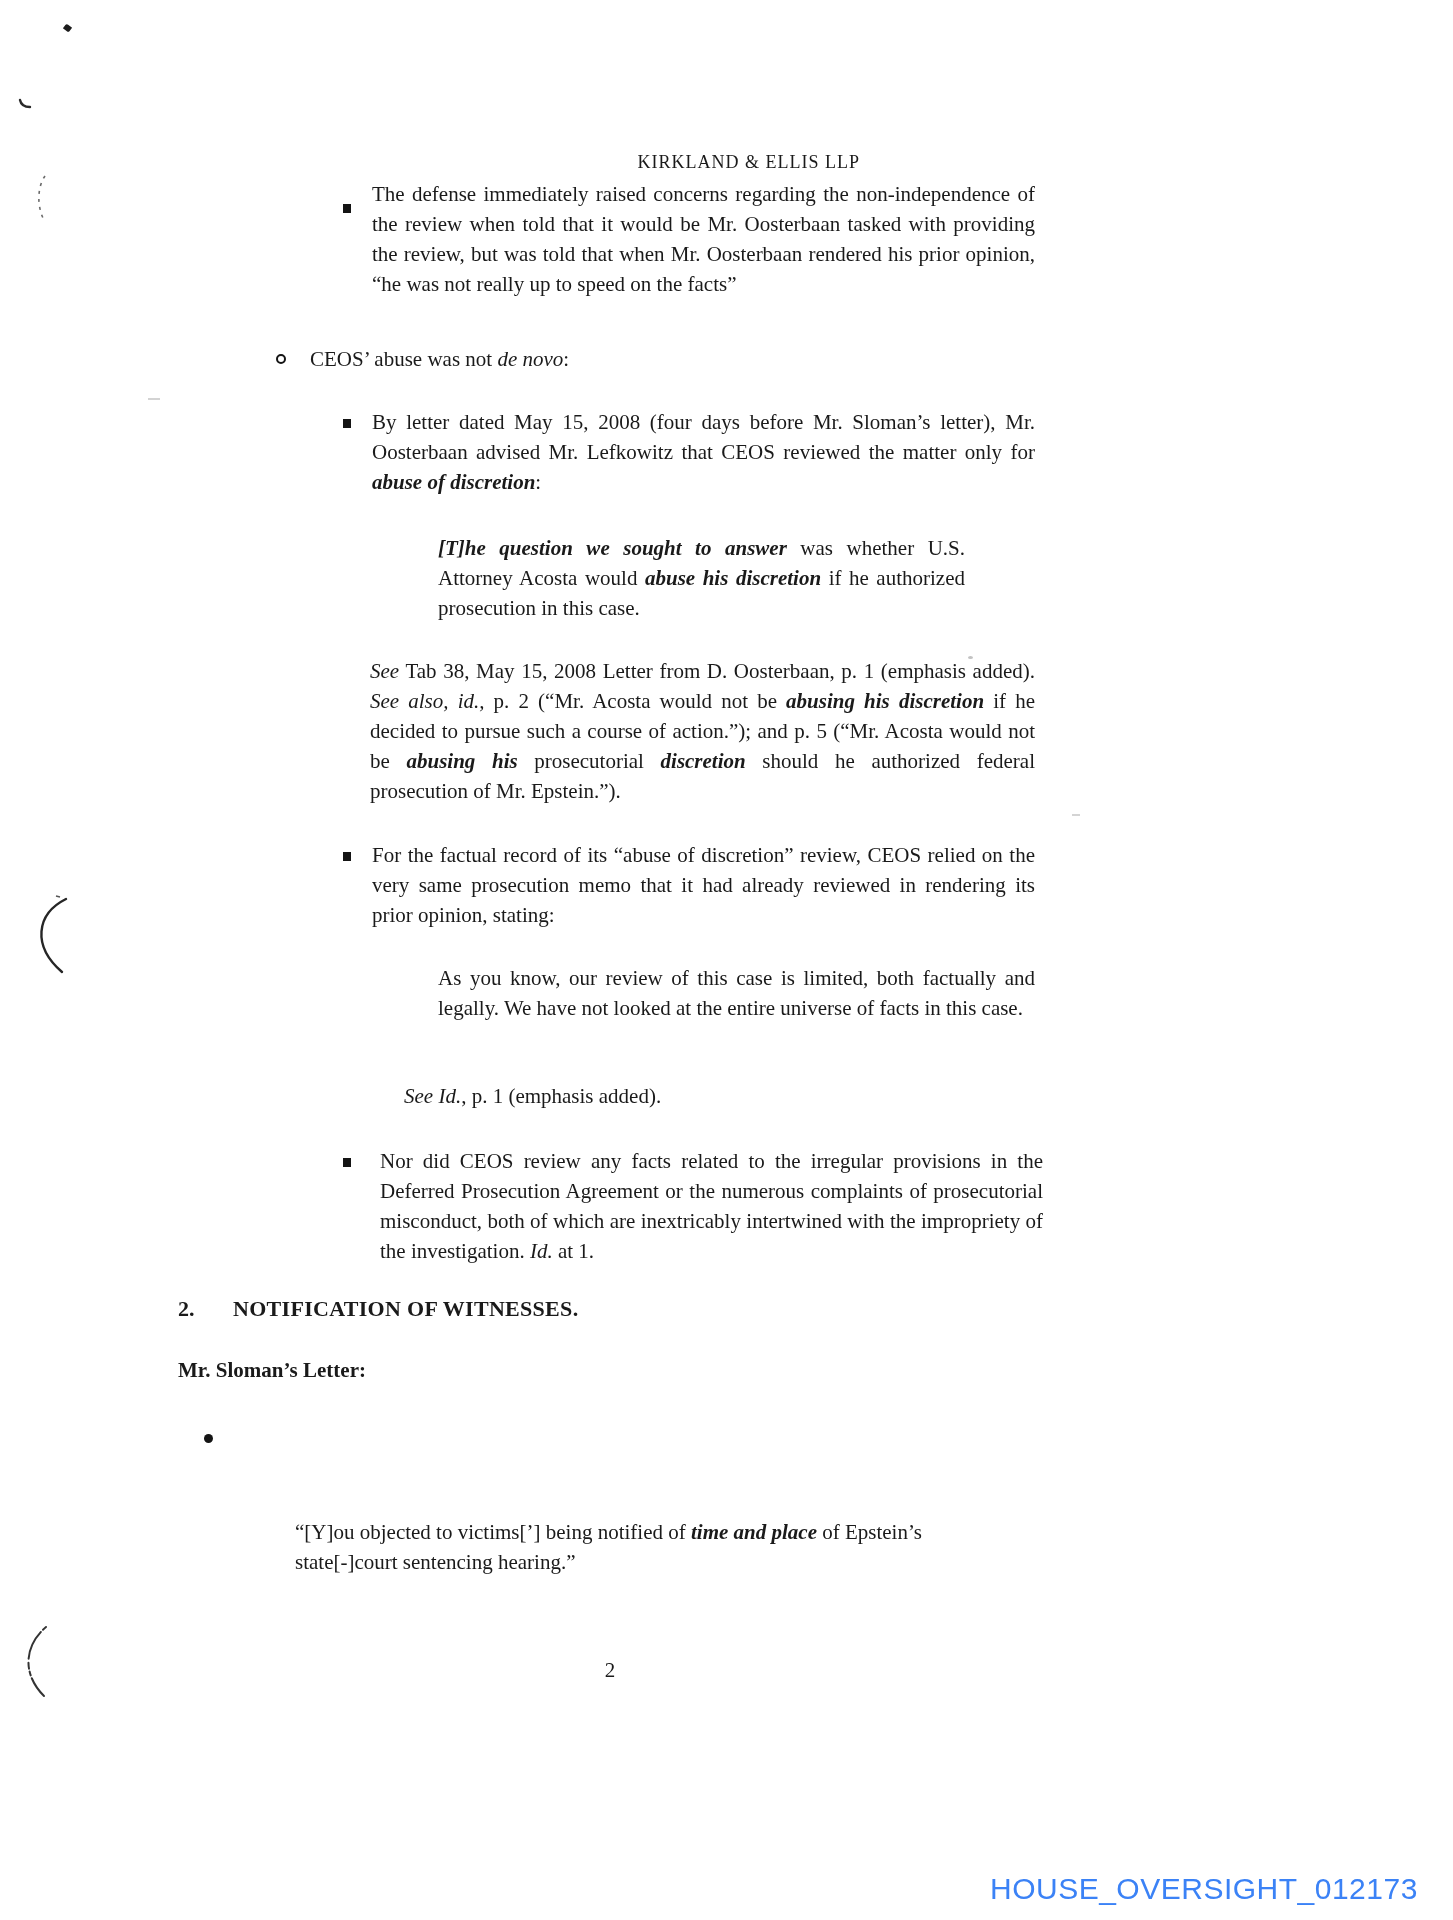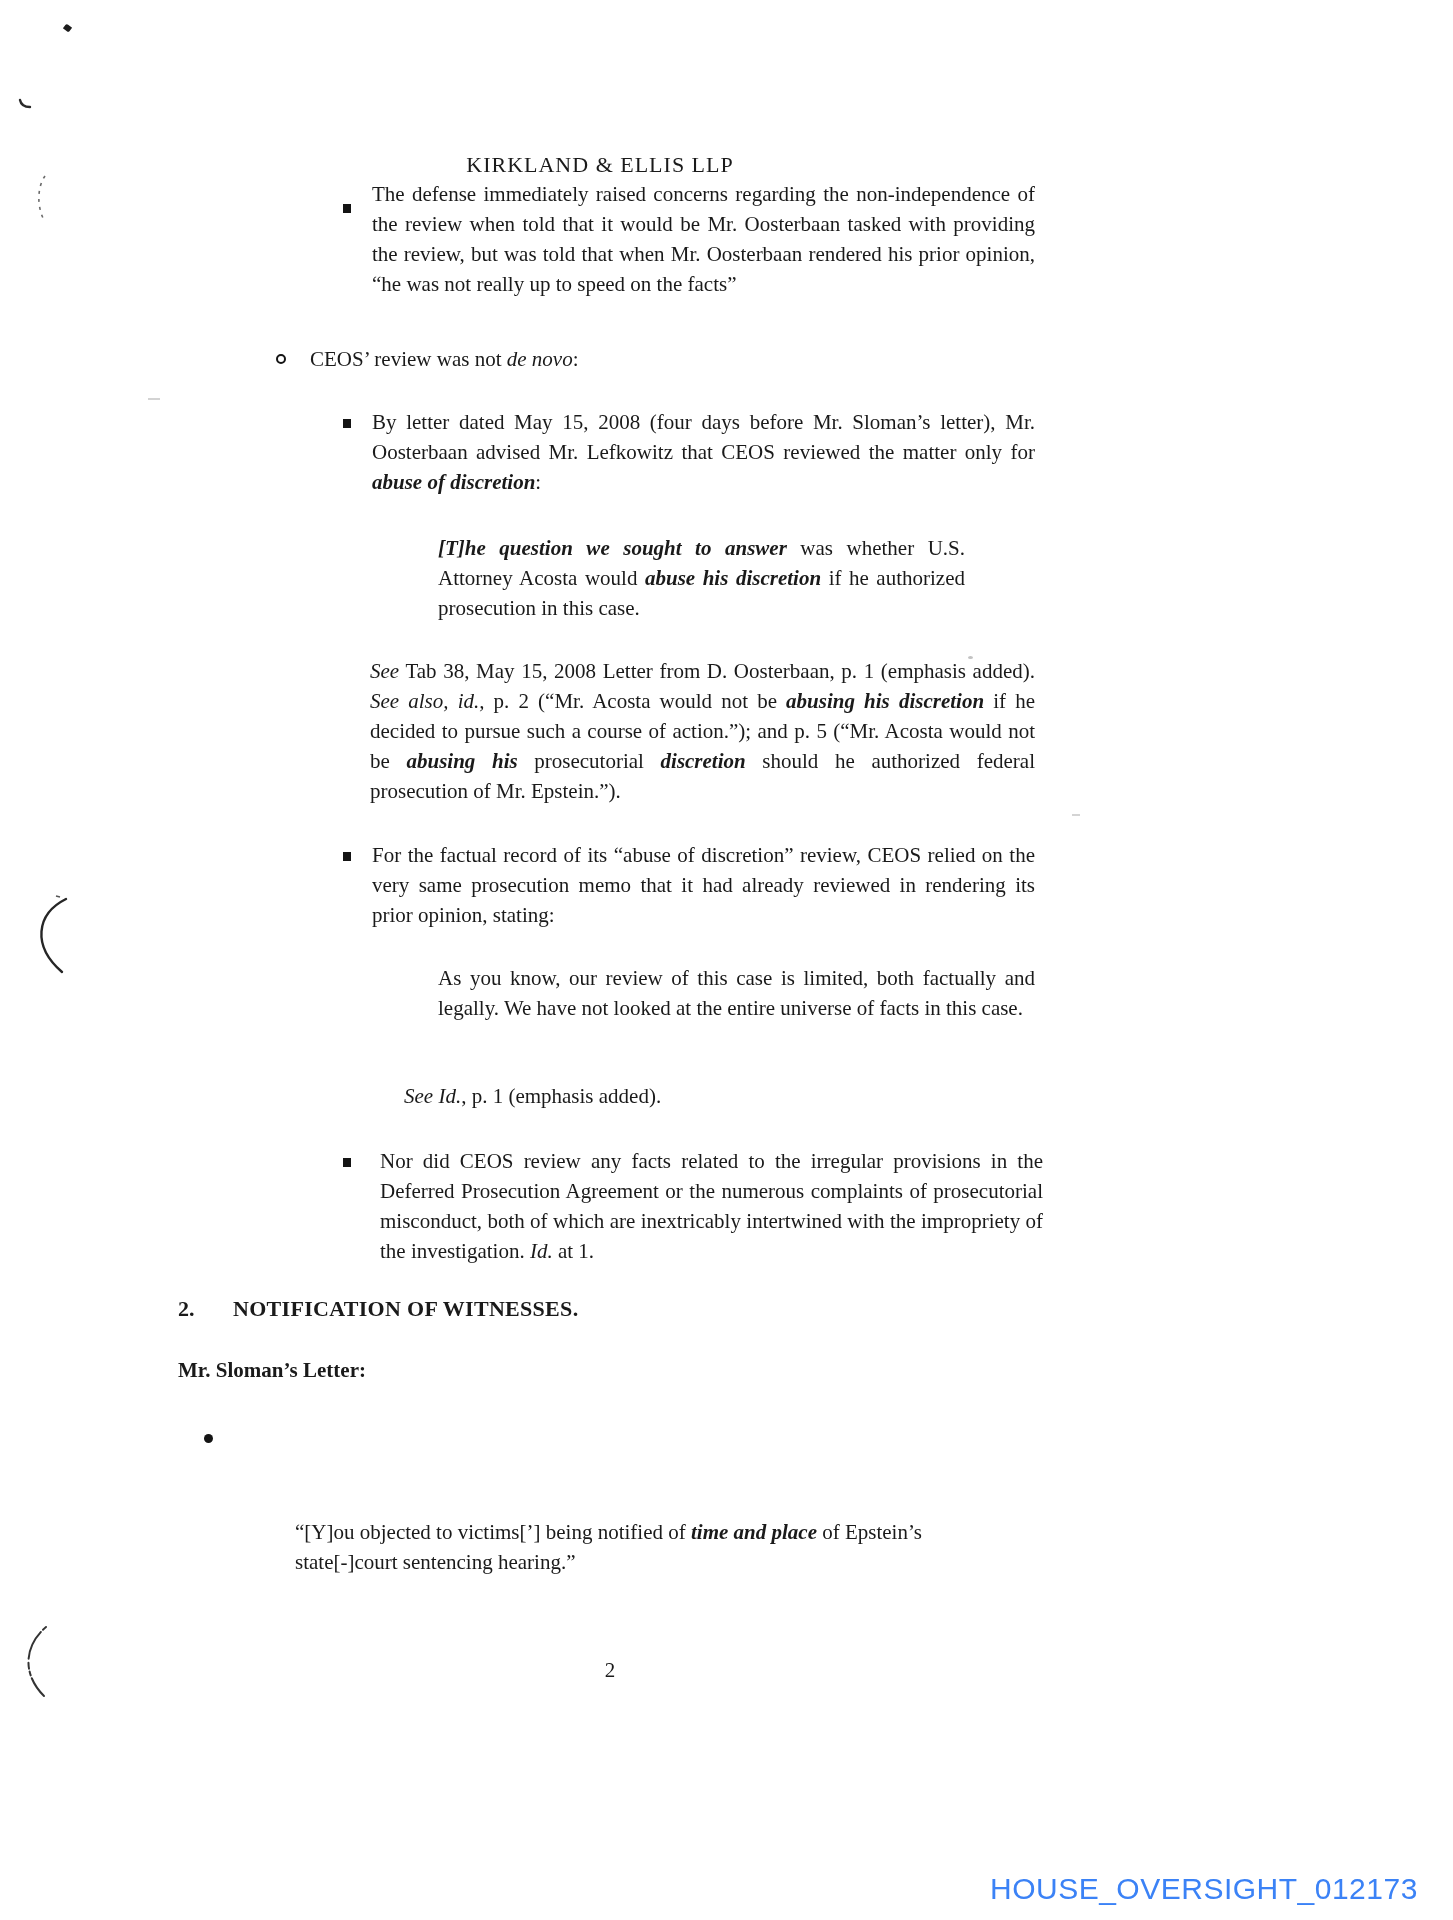--- a/index.html
+++ b/index.html
@@ -10,21 +10,21 @@
     font-family:"Liberation Serif",serif;
     color:#1a1a1a;
     overflow:hidden;
   }
   .blk{position:absolute;margin:0;font-size:21px;line-height:30px;}
   .just{text-align:justify;}
   .seg-italic{font-style:italic;}
   .seg-bold-italic{font-style:italic;font-weight:700;margin-top:45px;}
   .doc-title{
     position:absolute;left:340px;top:152px;width:520px;
-    text-align:center;font-size:22px;letter-spacing:1px;
+    text-align:right;font-size:18px;letter-spacing:1px;
     font-weight:400;
   }
   .sq-bullet{position:absolute;width:8px;height:9px;background:#141414;}
   .circ-bullet{position:absolute;width:10px;height:10px;border:2px solid #141414;border-radius:50%;box-sizing:border-box;}
   .disc-bullet{position:absolute;width:9px;height:9px;background:#141414;border-radius:50%;}
   .sec-num{position:absolute;left:178px;top:1296px;font-size:22px;font-weight:700;}
   .sec-head{position:absolute;left:233px;top:1296px;font-size:22px;font-weight:700;letter-spacing:.3px;}
   .sub-head{position:absolute;left:178px;top:1358px;font-size:21px;font-weight:700;}
   .page-num{position:absolute;left:560px;top:1658px;width:100px;text-align:center;font-size:21px;}
   .bates{
@@ -70,21 +70,21 @@
         <path d="M30,3 C8,22 6,50 28,72" stroke="#333333" stroke-width="2" fill="none" stroke-linecap="round" stroke-dasharray="4,3,30,4,6,3"></path>
       </svg>
   </div>
 
   <div class="doc-title">KIRKLAND &amp; ELLIS LLP</div>
 
   <span class="sq-bullet" style="left:343px;top:204px;"></span>
   <p class="blk just" style="left:372px;top:179px;width:663px;"><span>The defense immediately raised concerns regarding the non-independence of the review when told that it would be Mr. Oosterbaan tasked with providing the review, but was told that when Mr. Oosterbaan rendered his prior opinion, “he was not really up to speed on the facts”</span></p>
 
   <span class="circ-bullet" style="left:276px;top:354px;"></span>
-  <p class="blk" style="left:310px;top:344px;width:500px;"><span>CEOS’ review was not </span><span class="seg-italic">de novo</span><span>:</span></p>
+  <p class="blk" style="left:310px;top:344px;width:500px;"><span>CEOS’ abuse was not </span><span class="seg-italic">de novo</span><span>:</span></p>
 
   <span class="sq-bullet" style="left:343px;top:419px;"></span>
   <p class="blk just" style="left:372px;top:407px;width:663px;"><span>By letter dated May 15, 2008 (four days before Mr. Sloman’s letter), Mr. Oosterbaan advised Mr. Lefkowitz that CEOS reviewed the matter only for </span><span class="seg-bold-italic">abuse of discretion</span><span>:</span></p>
 
   <p class="blk just" style="left:438px;top:533px;width:527px;"><span class="seg-bold-italic">[T]he question we sought to answer</span><span> was whether U.S. Attorney Acosta would </span><span class="seg-bold-italic">abuse his discretion</span><span> if he authorized prosecution in this case.</span></p>
 
   <p class="blk just" style="left:370px;top:656px;width:665px;"><span class="seg-italic">See</span><span> Tab 38, May 15, 2008 Letter from D. Oosterbaan, p. 1 (emphasis added). </span><span class="seg-italic">See also, id.,</span><span> p. 2 (“Mr. Acosta would not be </span><span class="seg-bold-italic">abusing his discretion</span><span> if he decided to pursue such a course of action.”); and p. 5 (“Mr. Acosta would not be </span><span class="seg-bold-italic">abusing his</span><span> prosecutorial </span><span class="seg-bold-italic">discretion</span><span> should he authorized federal prosecution of Mr. Epstein.”).</span></p>
 
   <span class="sq-bullet" style="left:343px;top:852px;"></span>
   <p class="blk just" style="left:372px;top:840px;width:663px;"><span>For the factual record of its “abuse of discretion” review, CEOS relied on the very same prosecution memo that it had already reviewed in rendering its prior opinion, stating:</span></p>

